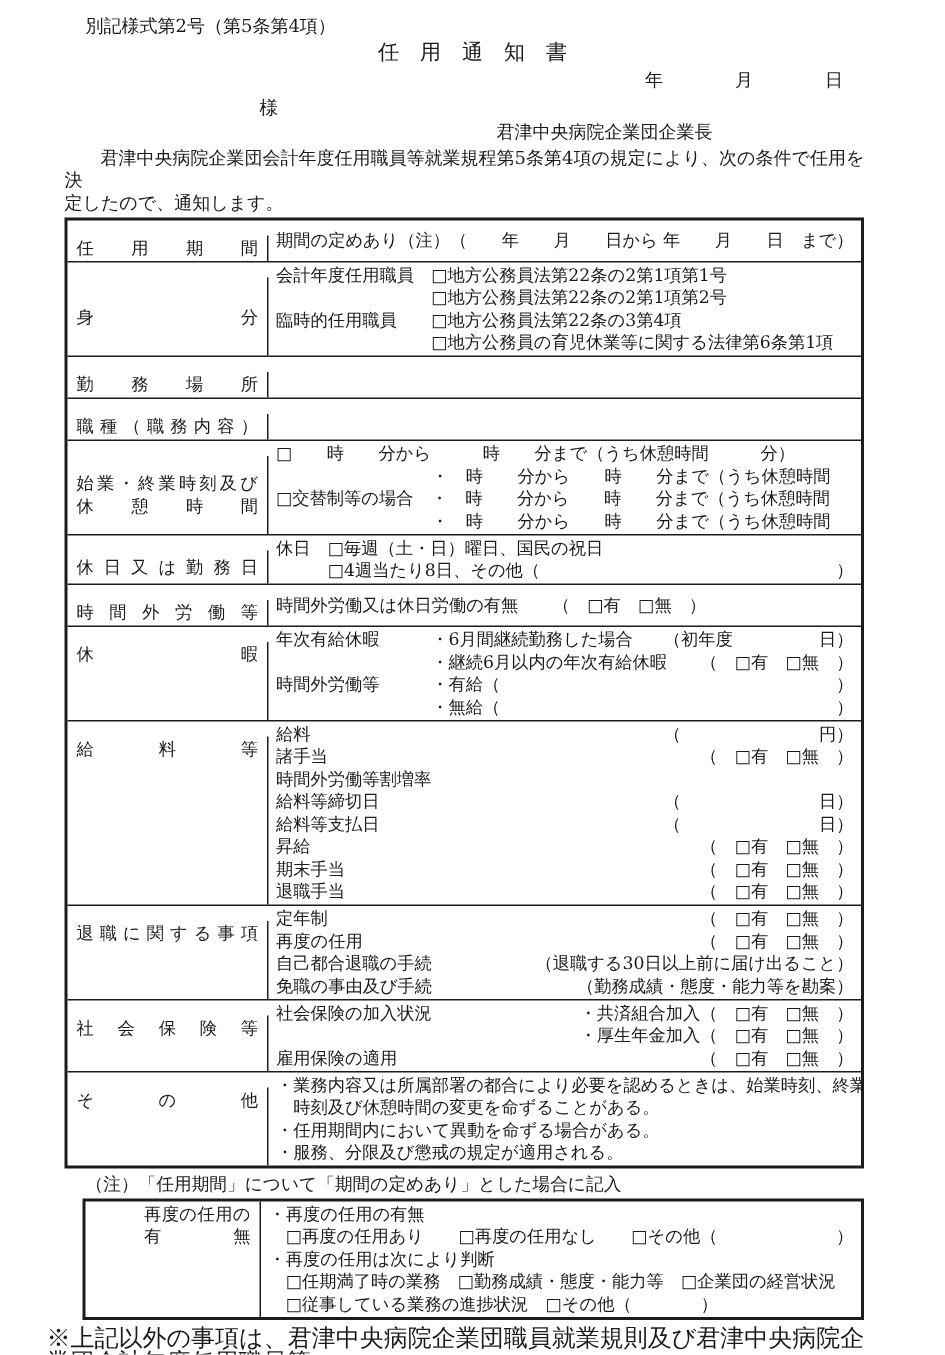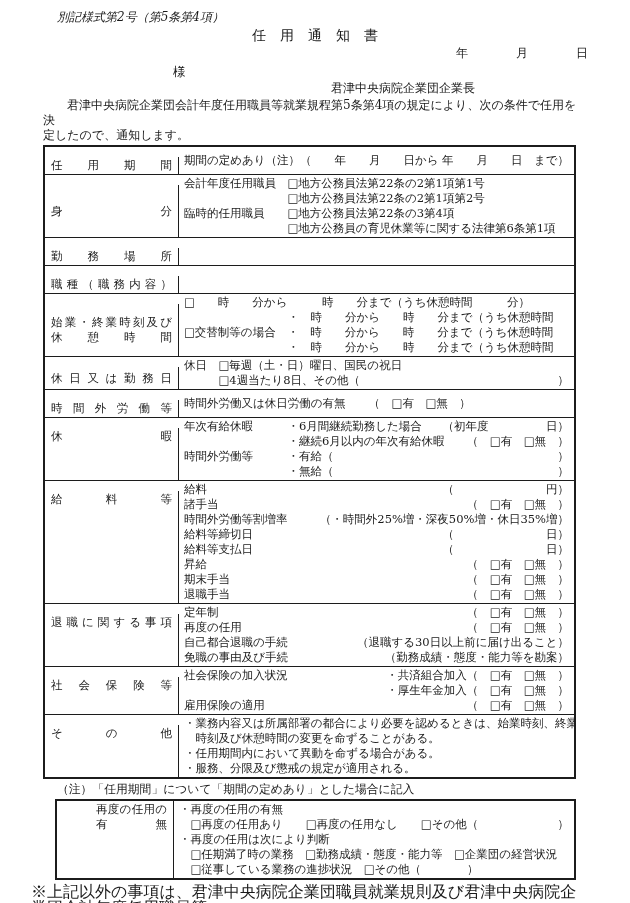--- a/index.html
+++ b/index.html
@@ -6,23 +6,23 @@
   html,body { background:#fff; }
   body {
     width:630px; height:903px; overflow:hidden;
     font-family:"DejaVu Serif","Liberation Serif",serif;
     color:#1a1a1a;
     -webkit-font-smoothing:antialiased;
   }
   .page { position:relative; width:630px; height:903px; background:#ffffff; padding-top:10px; }
 
   
-  .form-number { margin-left:57px; font-size:12px; line-height:15px;font-style:italic; }
+  .form-number { margin-left:57px; font-size:12px; line-height:15px; }
   .doc-title   { text-align:center; font-size:14px; line-height:17px; margin-top:2px; }
-  .date-line   { text-align:right; padding-right:42px; font-size:12px; line-height:15px; margin-top:2px; }
+  .date-line   { text-align:right; padding-right:68px; font-size:12px; line-height:15px; margin-top:2px; }
   .addressee   { margin-left:173px; font-size:12.5px; line-height:15px; margin-top:3px; }
   .issuer      { margin-left:331px; font-size:12px; line-height:15px; margin-top:2px; }
   .intro       { margin-left:43px; margin-right:50px; font-size:12px; line-height:15px;
                  white-space:pre-line; text-indent:12px; margin-top:2px; }
 
   
   .form-table { border:2px solid #1c1c1c; background:#fff; }
   .main-table   { margin-left:43px; width:533px; margin-top:2px; }
   .second-table { margin-left:55px; width:521px; }
   .t-row { display:flex; border-top:1px solid #1c1c1c; }
@@ -182,21 +182,20 @@
           <div class="c-line">
             <span class="c-l">給料</span>
             <span class="c-r">（　　　　　　　　円）</span>
           </div>
           <div class="c-line">
             <span class="c-l">諸手当</span>
             <span class="c-r">（　□有　□無　）</span>
           </div>
           <div class="c-line">
             <span class="c-l">時間外労働等割増率</span>
-            <span class="c-r">（・時間外25%増・深夜50%増・休日35%増）</span>
           </div>
           <div class="c-line">
             <span class="c-l">給料等締切日</span>
             <span class="c-r">（　　　　　　　　日）</span>
           </div>
           <div class="c-line">
             <span class="c-l">給料等支払日</span>
             <span class="c-r">（　　　　　　　　日）</span>
           </div>
           <div class="c-line">

